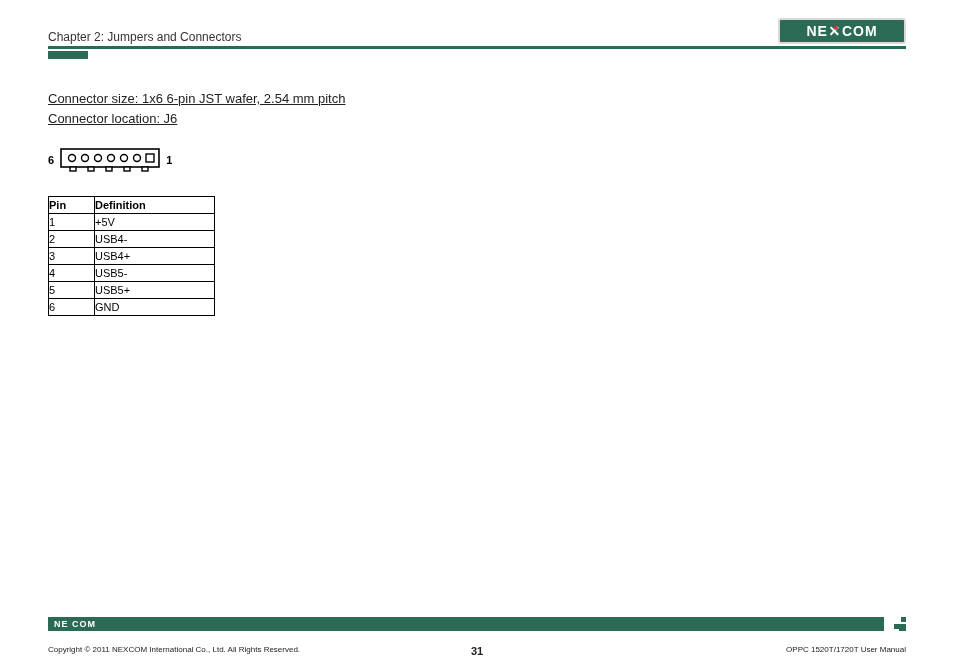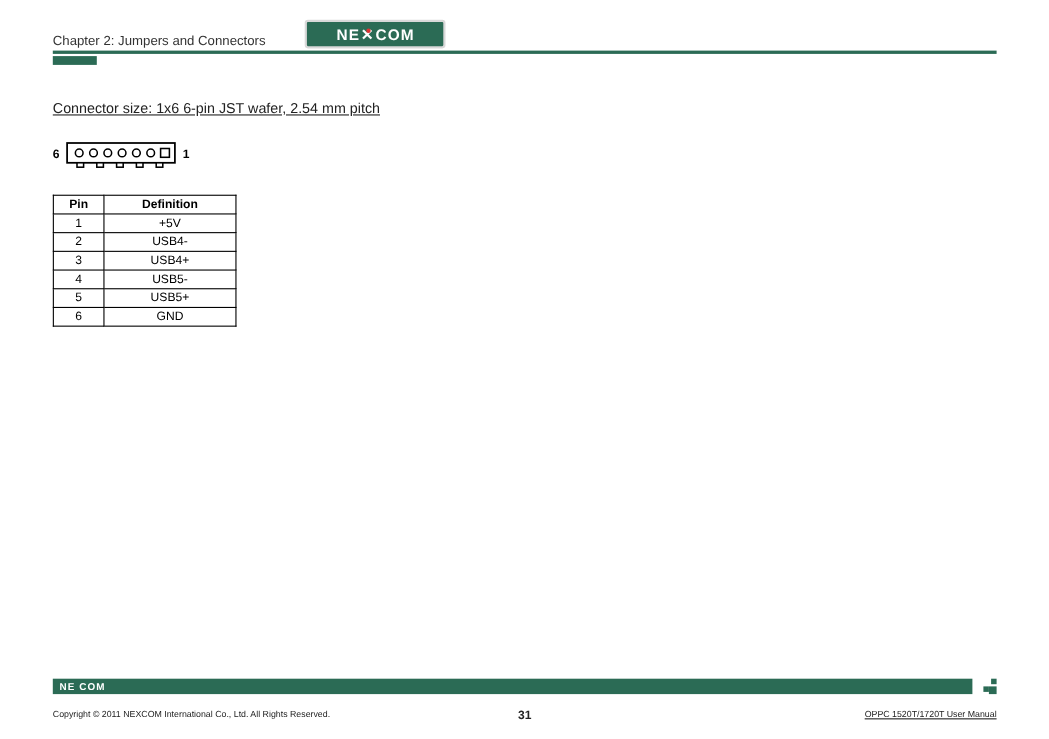--- a/index.html
+++ b/index.html
@@ -9,21 +9,21 @@
     width: 954px;
     height: 672px;
     position: relative;
     color: #000;
   }
   .page {
     padding: 18px 48px 0 48px;
   }
   .header-row {
     display: flex;
-    justify-content: flex-start;
+    justify-content: space-between;
     align-items: flex-end;
     margin-bottom: 2px;
     gap: 36px;
   }
   .chapter-title {
     font-size: 12px;
     color: #333;
   }
   .logo-box {
     width: 128px;
@@ -80,21 +80,21 @@
   .pin-label-side {
     font-size: 11px;
     font-weight: 700;
   }
   .pin-table {
     border-collapse: collapse;
     font-size: 11px;
   }
   .pin-table th, .pin-table td {
     border: 1px solid #000;
-    text-align: center;
+    text-align: left;
     padding: 2px 0;
   }
   .pin-table th:first-child, .pin-table td:first-child { width: 46px; }
   .pin-table th:last-child, .pin-table td:last-child { width: 120px; }
   .pin-table th { font-weight: 700; }
   
   .footer {
     position: absolute;
     left: 48px; right: 48px;
     bottom: 18px;
@@ -114,21 +114,21 @@
     color: #222;
     margin-top: 14px;
   }
   .page-number {
     font-size: 11px;
     font-weight: 700;
     position: absolute;
     left: 50%;
     transform: translateX(-50%);
   }
-  .footer-right { text-align: left; text-decoration: underline; }
+  .footer-right { text-align: left; }
   .footer-bar-wrap{
     position:relative;
     height:14px;
     display:flex;
     margin-top:46px;
   }
   .footer-bar-main{
     flex:1; background:#2b6b55; display:flex; align-items:center;
   }
   .footer-deco{
@@ -147,20 +147,21 @@
     <div class="logo-box">
       <span class="ne">NE</span>
         <span class="x">✕</span>
         <span class="com">COM</span>
     </div>
   </div>
   <div class="hr-main"></div>
   <div class="accent-bar"></div>
 
   <div class="desc-line">Connector size:  1x6 6-pin JST wafer, 2.54 mm pitch</div>
+  <div class="desc-line">Connector location: J6</div>
 
   <div class="connector-row">
     <span class="pin-label-side">6</span>
     <svg width="100" height="24">
       <rect x="1" y="1" width="98" height="18" fill="none" stroke="#000" stroke-width="1.6"></rect>
 
       <rect x="86" y="6" width="8" height="8" fill="none" stroke="#000" stroke-width="1.4"></rect>
 
       <circle cx="77" cy="10" r="3.5" fill="none" stroke="#000" stroke-width="1.4"></circle>
       <circle cx="64" cy="10" r="3.5" fill="none" stroke="#000" stroke-width="1.4"></circle>

